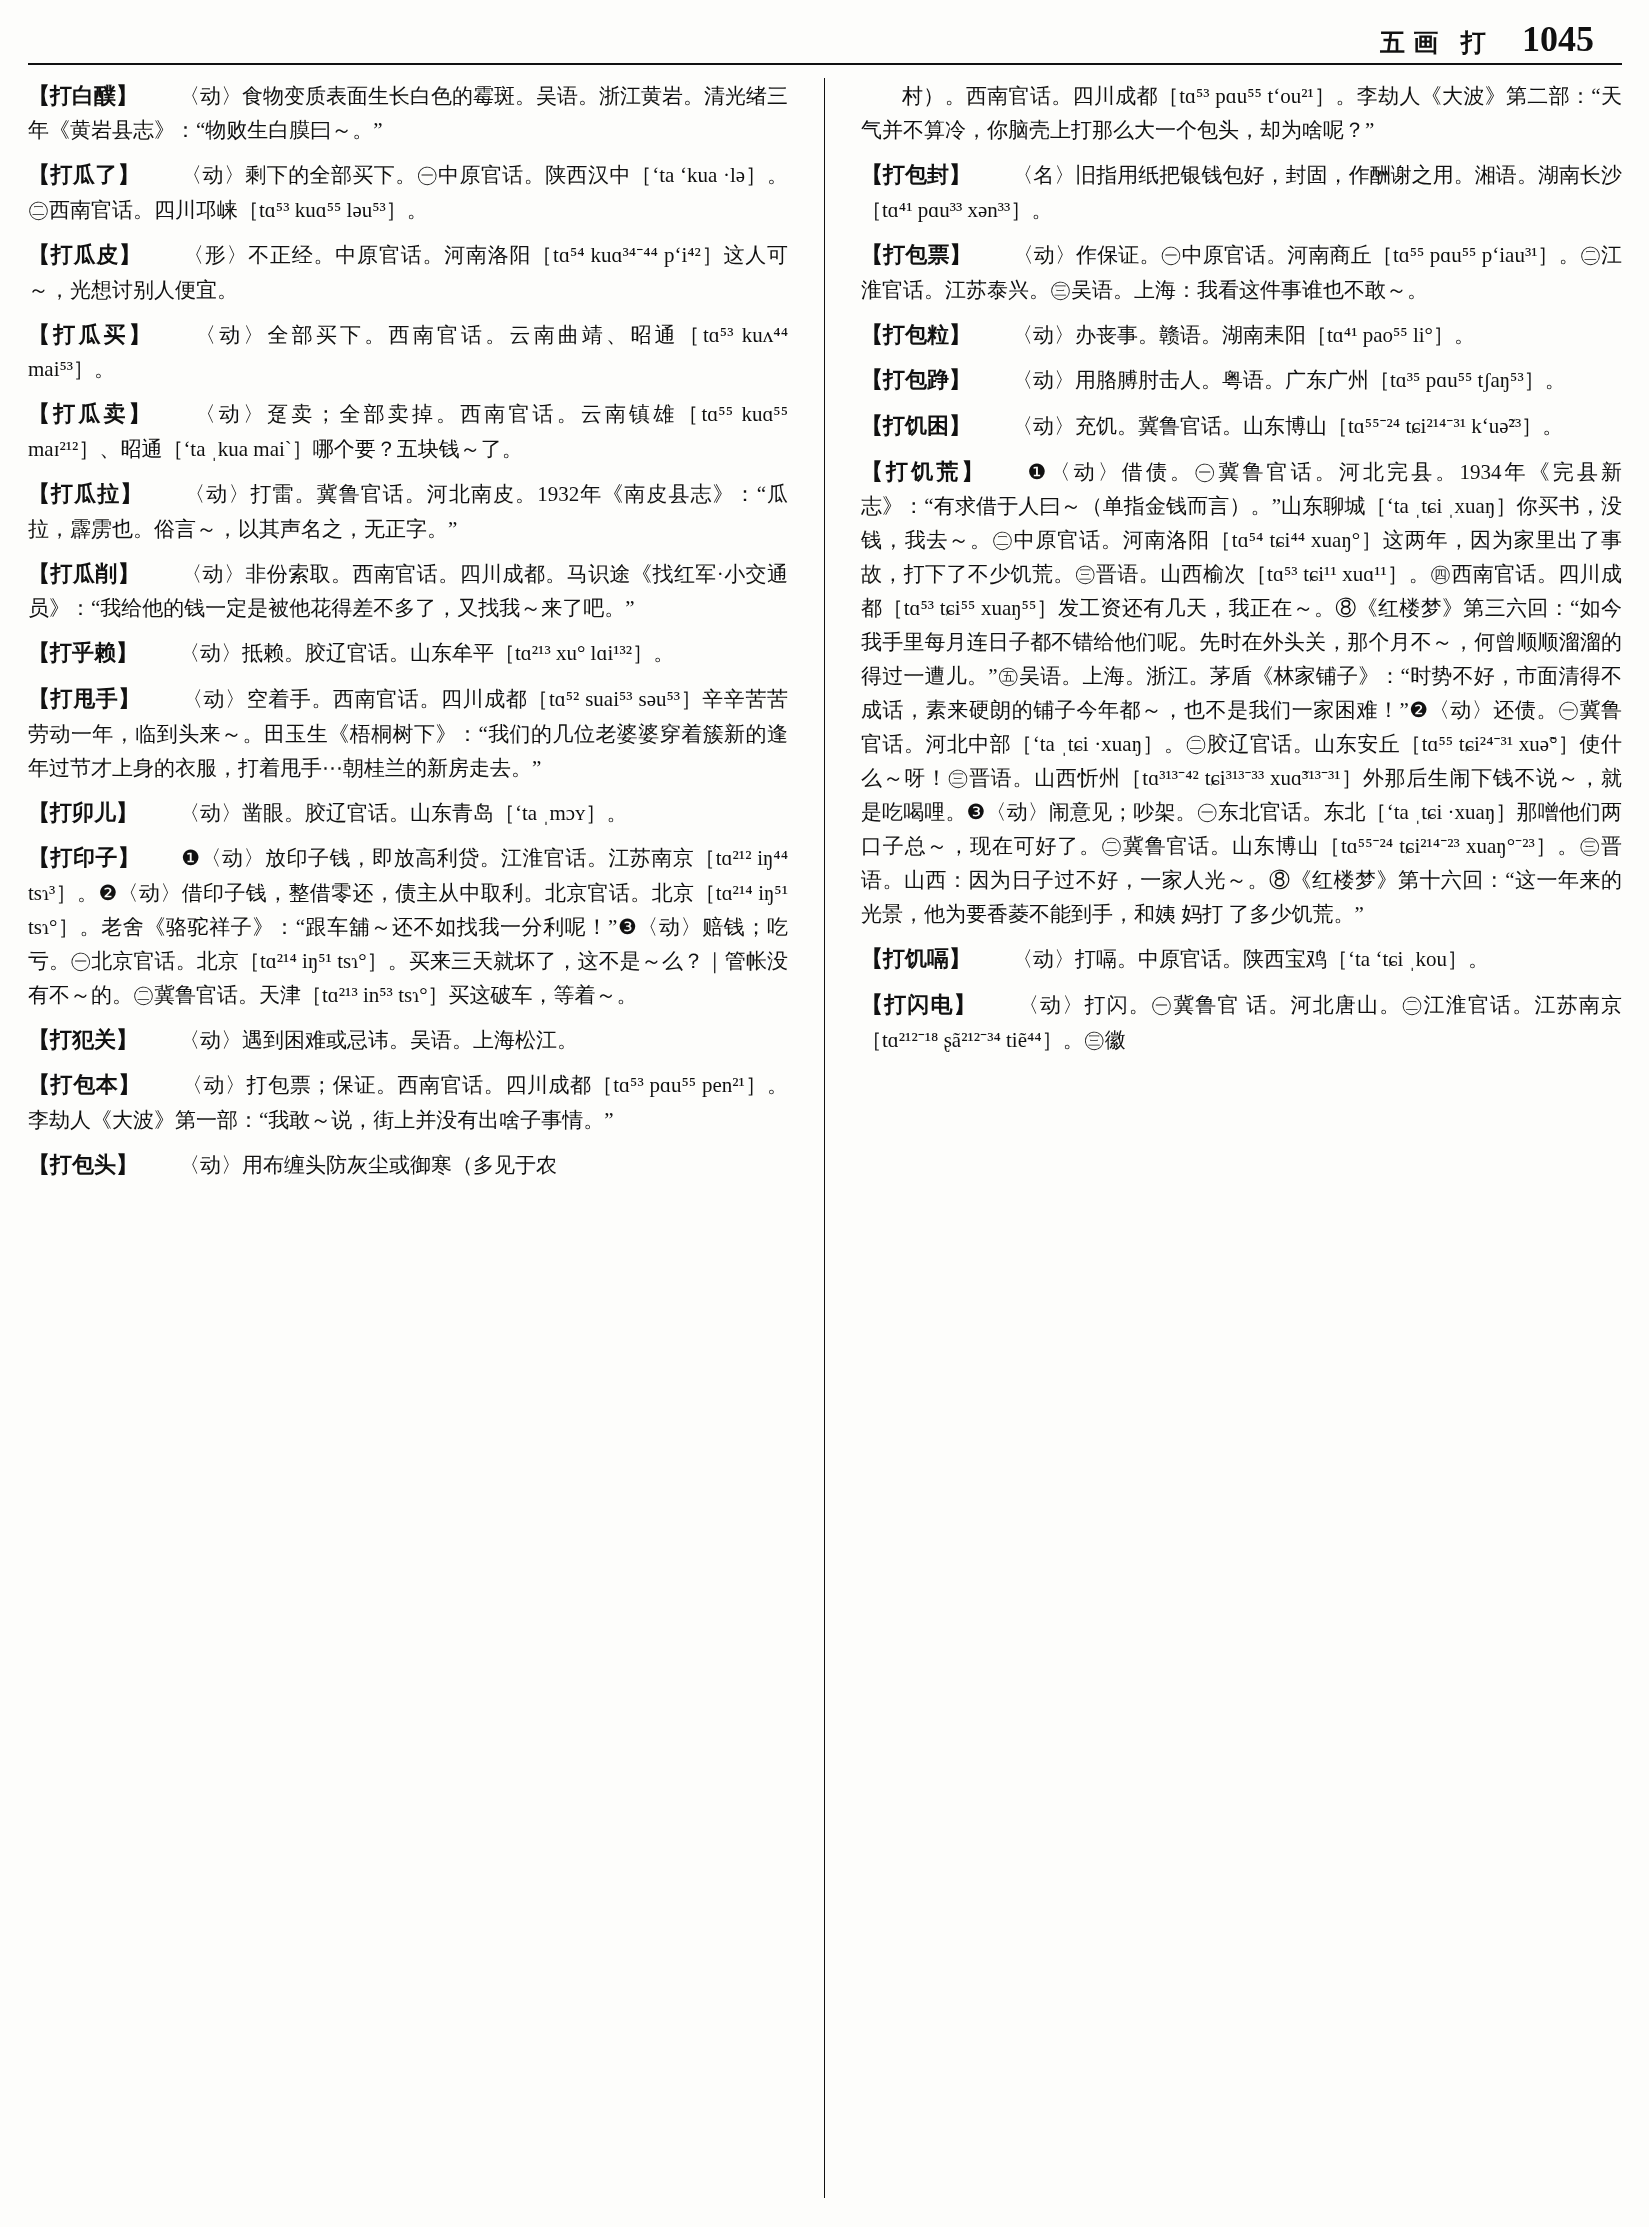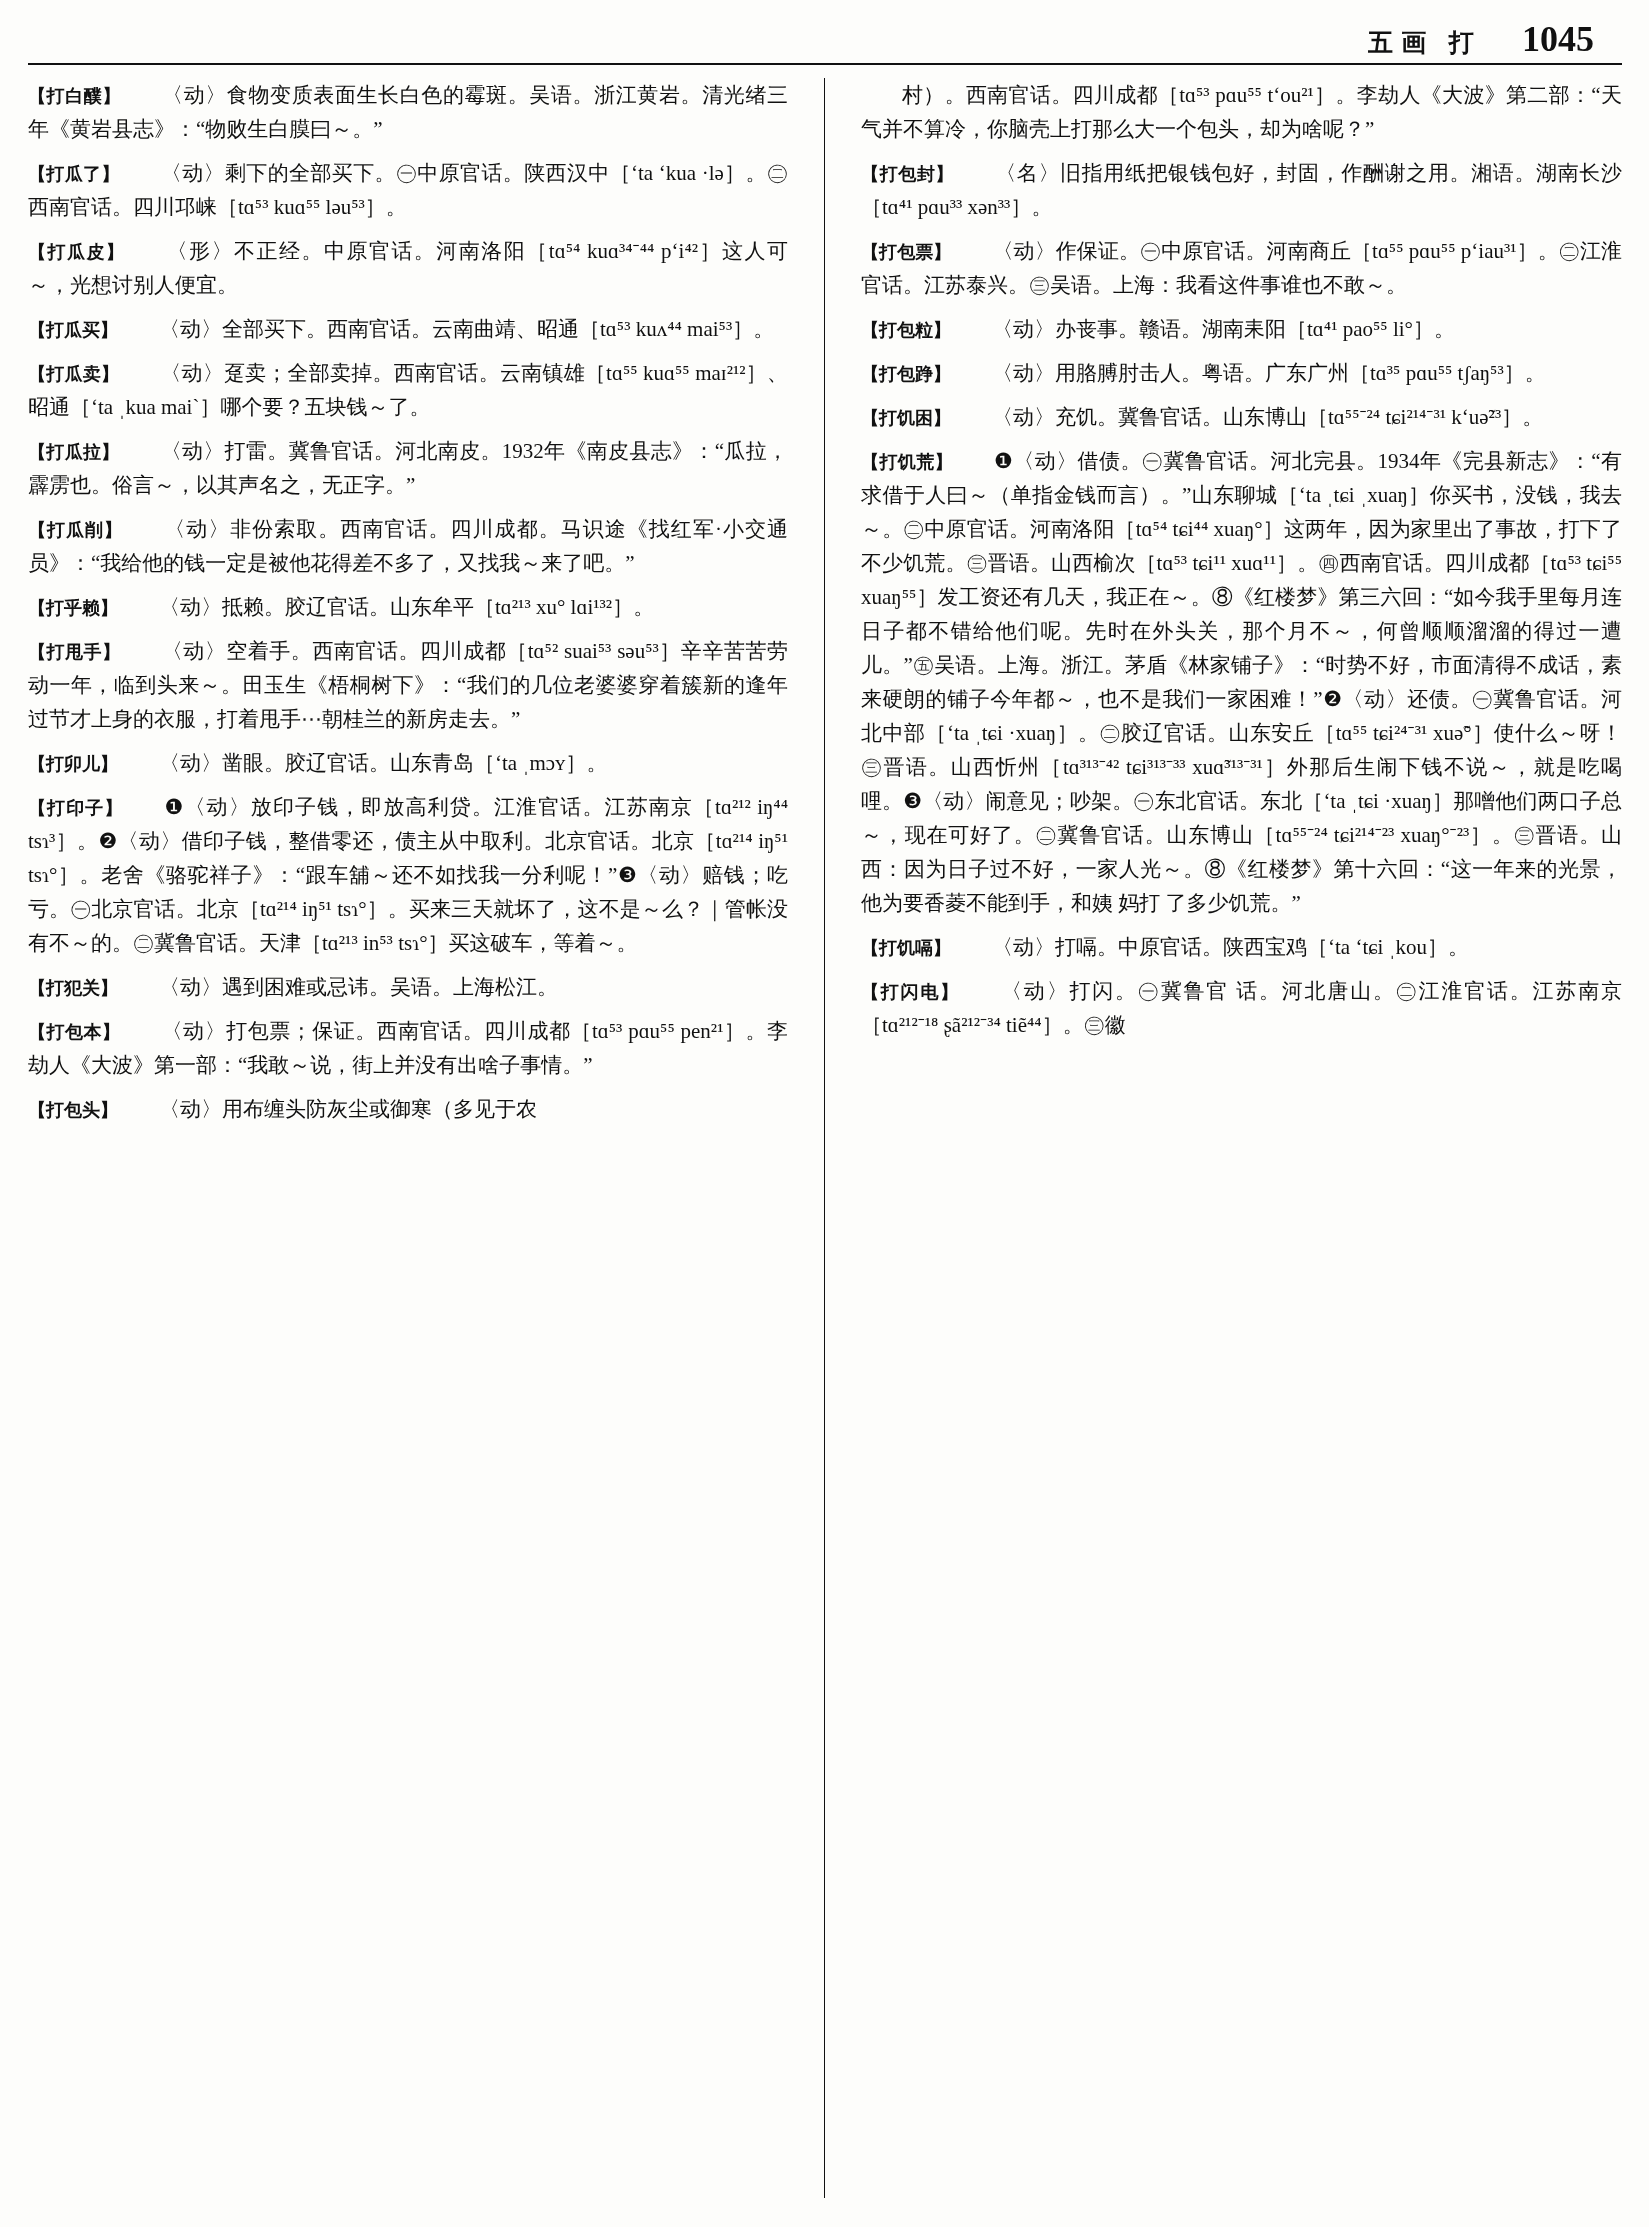--- a/index.html
+++ b/index.html
@@ -11,21 +11,21 @@
     overflow:hidden;
   }
   .page {
     position:absolute; inset:0;
     padding:18px 28px 0 28px;
     box-sizing:border-box;
   }
   
   .header {
     display:flex; justify-content:flex-end; align-items:baseline;
-    gap:40px;
+    gap:28px;
     font-size:25px; font-weight:bold;
     letter-spacing:1.6px;
     padding-right:28px;
     height:43px;
   }
   .header .hdr-label { letter-spacing:8.2px; }
   .header .hdr-page { font-size:36px; letter-spacing:0; }
   .rule {
     border-top:2.5px solid #111;
     margin:1.6px 0 13.2px 0;
@@ -45,21 +45,21 @@
   .entry {
     font-size:21px;
     line-height:1.62;
     text-align:justify;
     margin-bottom:10px;
     text-indent:0;
   }
   .entry .cont { display:inline;margin-left:41px; }
   .hw {
     font-weight:bold;
-    font-size:18px;
+    font-size:22px;
     letter-spacing:0px;
   }
 </style>
 </head>
 <body>
 
 <div class="page">
 
   <div class="header">
     <span class="hdr-label">五画 打</span>

